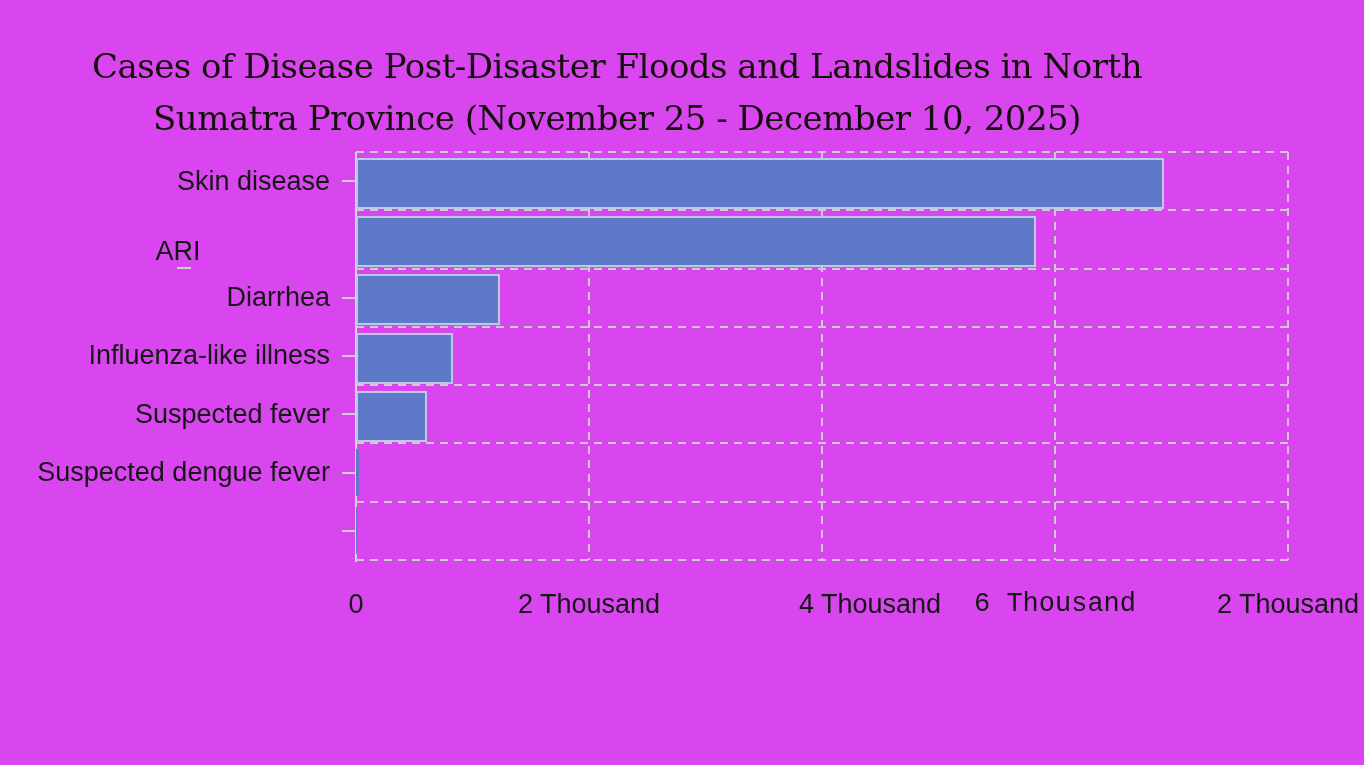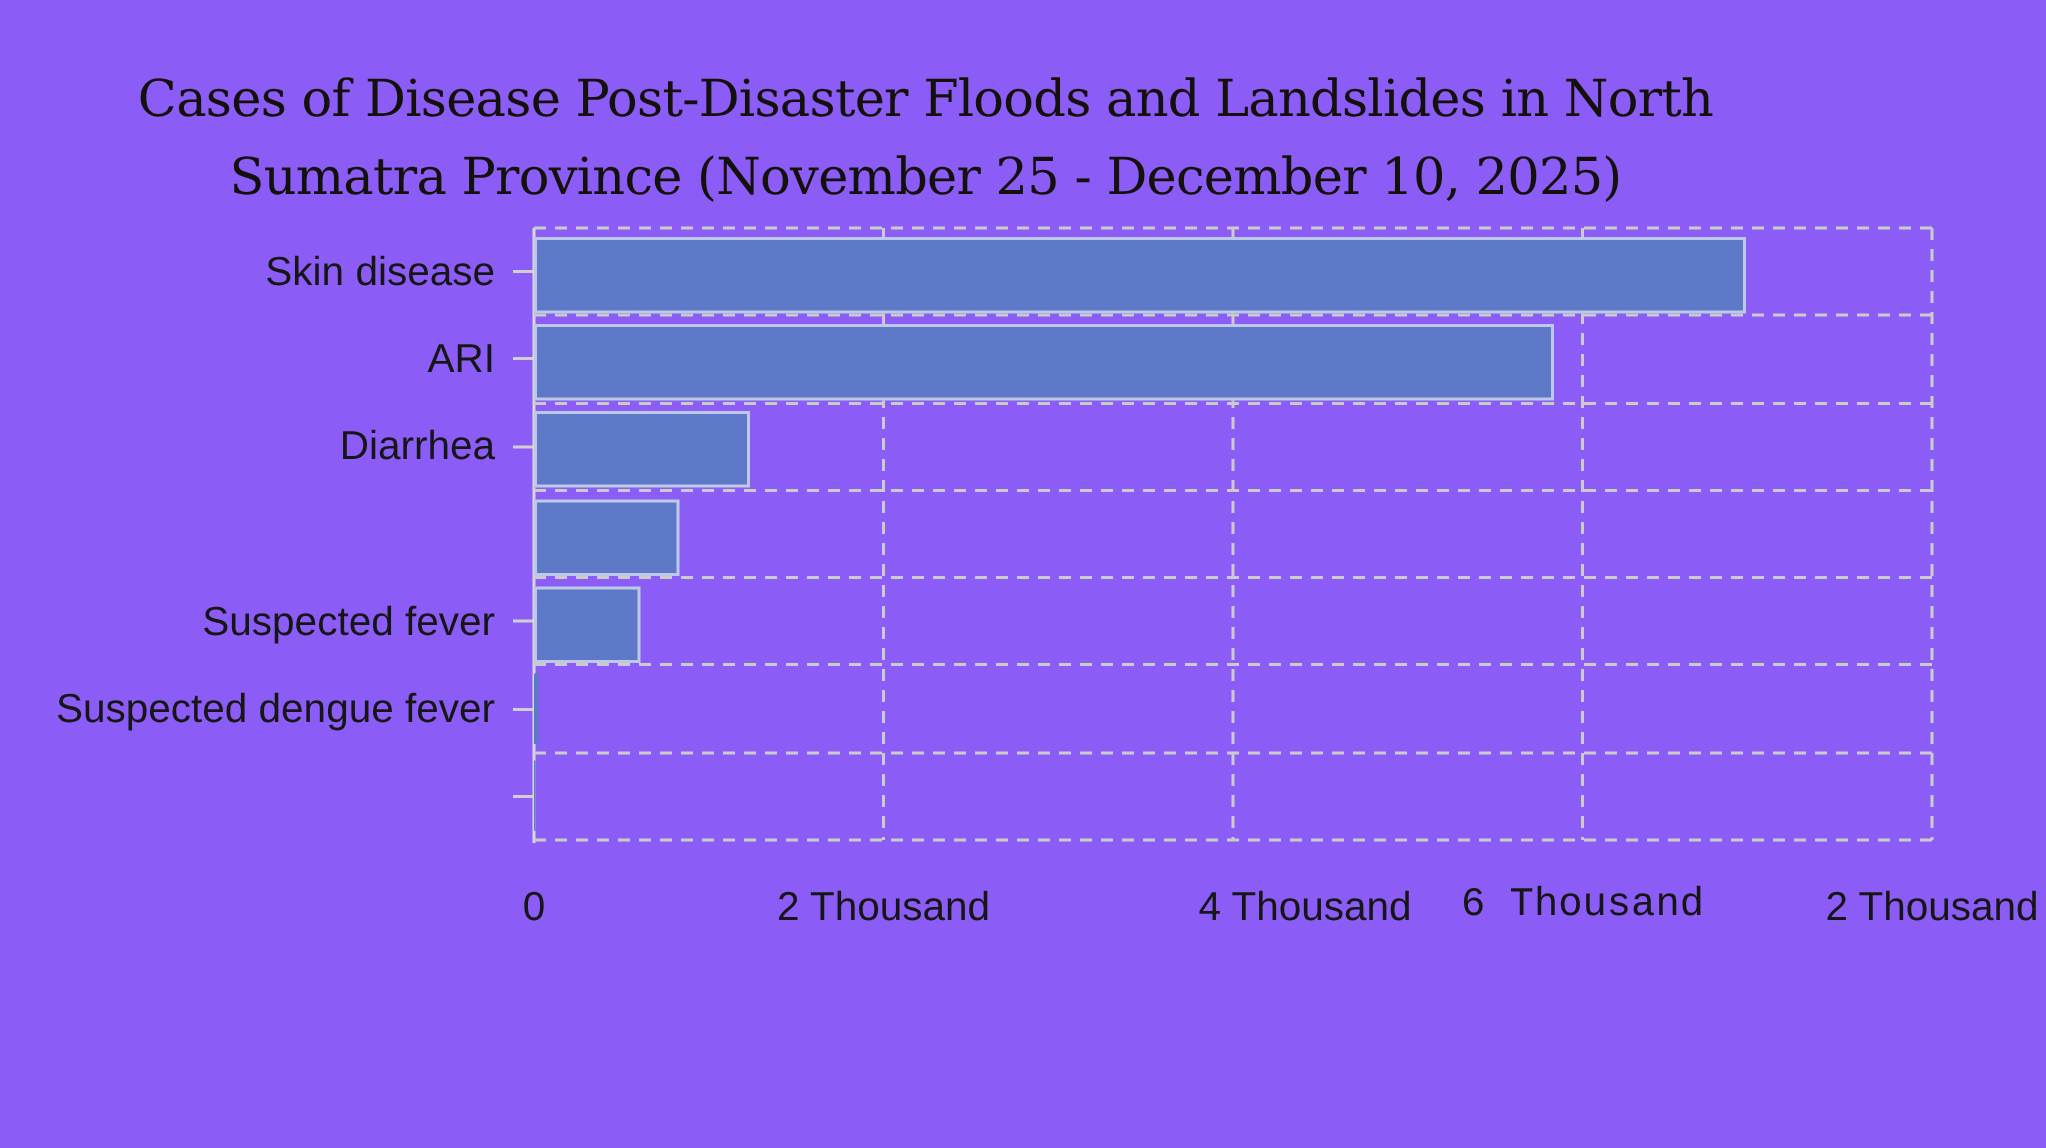--- a/index.html
+++ b/index.html
@@ -2,21 +2,21 @@
 <html><head>
 <meta charset="utf-8">
 <style>
   html,body{margin:0;padding:0;}
   body{
     width:1364px;height:765px;
     background:#f4f4f3;
     font-family:"Liberation Sans",sans-serif;
     overflow:hidden;
   }
-  .stage{position:relative;width:1364px;height:765px;background:#8b5cf6;}
+  .stage{position:relative;width:1364px;height:765px;background:#d946ef;}
 
   .title{
     position:absolute;top:40px;left:0;width:1234px;
     padding:0 30px;box-sizing:border-box;
     text-align:center;
     font-family:"DejaVu Serif",serif;
     font-weight:400;
     font-size:34px;line-height:52px;
     letter-spacing:-0.5px;
     color:#14110c;
@@ -57,26 +57,30 @@
 </head>
 <body>
 
 <div class="stage">
   <div class="title">Cases of Disease Post-Disaster Floods and Landslides in North Sumatra Province (November 25 - December 10, 2025)</div>
   <div class="ylab">
       <div class="ycell" style="top: 0px; height: 58.2857px;">
         <span>Skin disease</span>
         <span class="ytick"></span>
       </div>
-      <div class="ycell" style="top: 58.2857px; height: 58.2857px;">
+      <div class="ycell" style="top: 58.2857px; height: 58.2857px; flex-direction: column;">
         <span>ARI</span>
         <span class="ytick"></span>
       </div>
       <div class="ycell" style="top: 116.571px; height: 58.2857px;">
         <span>Diarrhea</span>
+        <span class="ytick"></span>
+      </div>
+      <div class="ycell" style="top: 174.857px; height: 58.2857px;">
+        <span>Influenza-like illness</span>
         <span class="ytick"></span>
       </div>
       <div class="ycell" style="top: 233.143px; height: 58.2857px;">
         <span>Suspected fever</span>
         <span class="ytick"></span>
       </div>
       <div class="ycell" style="top: 291.429px; height: 58.2857px;">
         <span>Suspected dengue fever</span>
         <span class="ytick"></span>
       </div>

